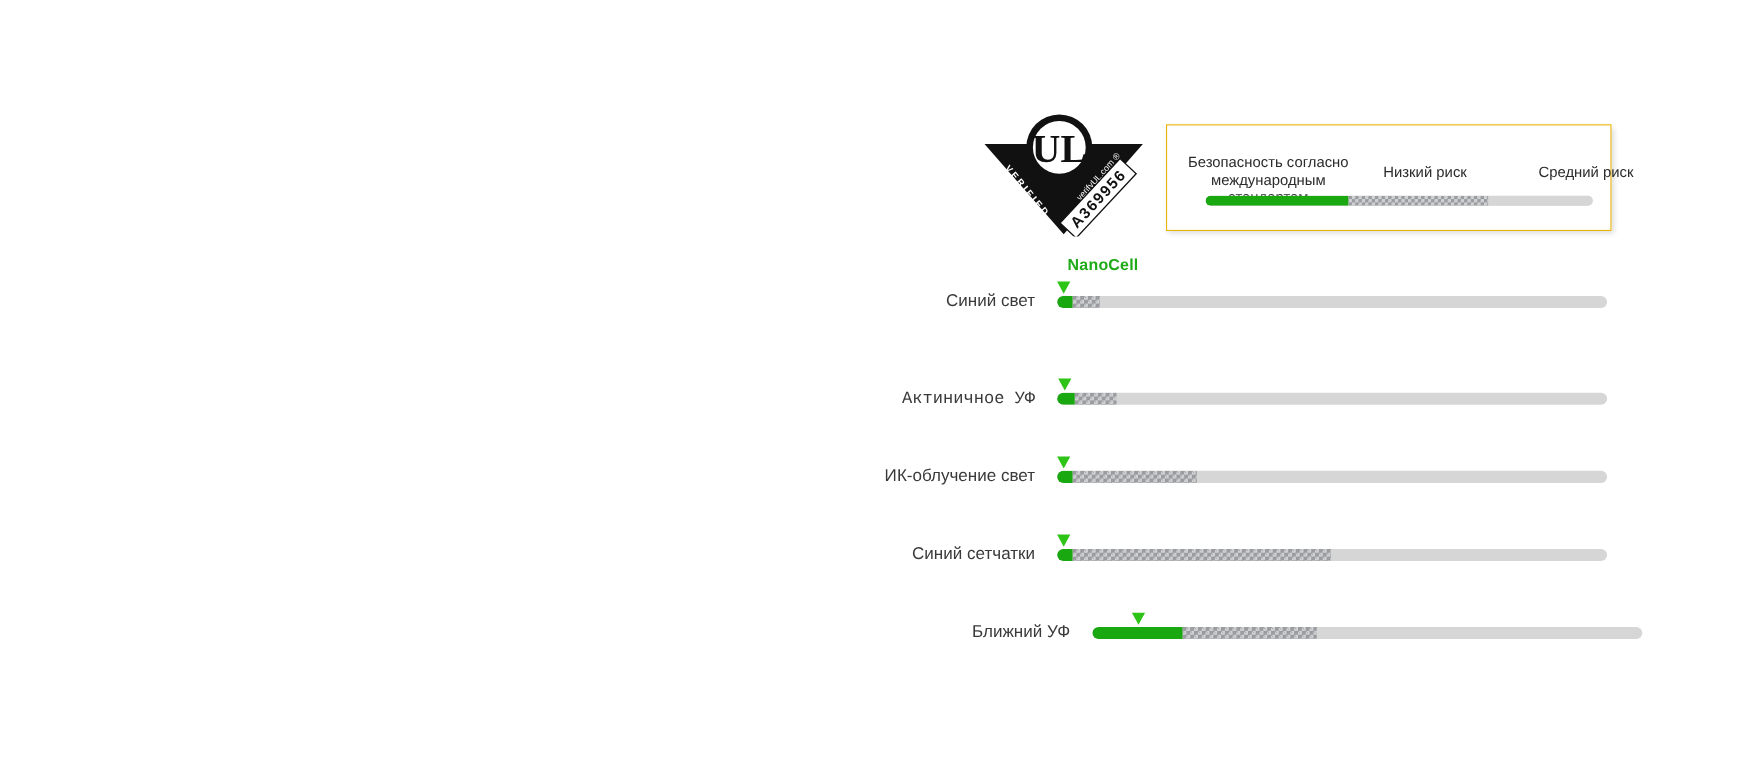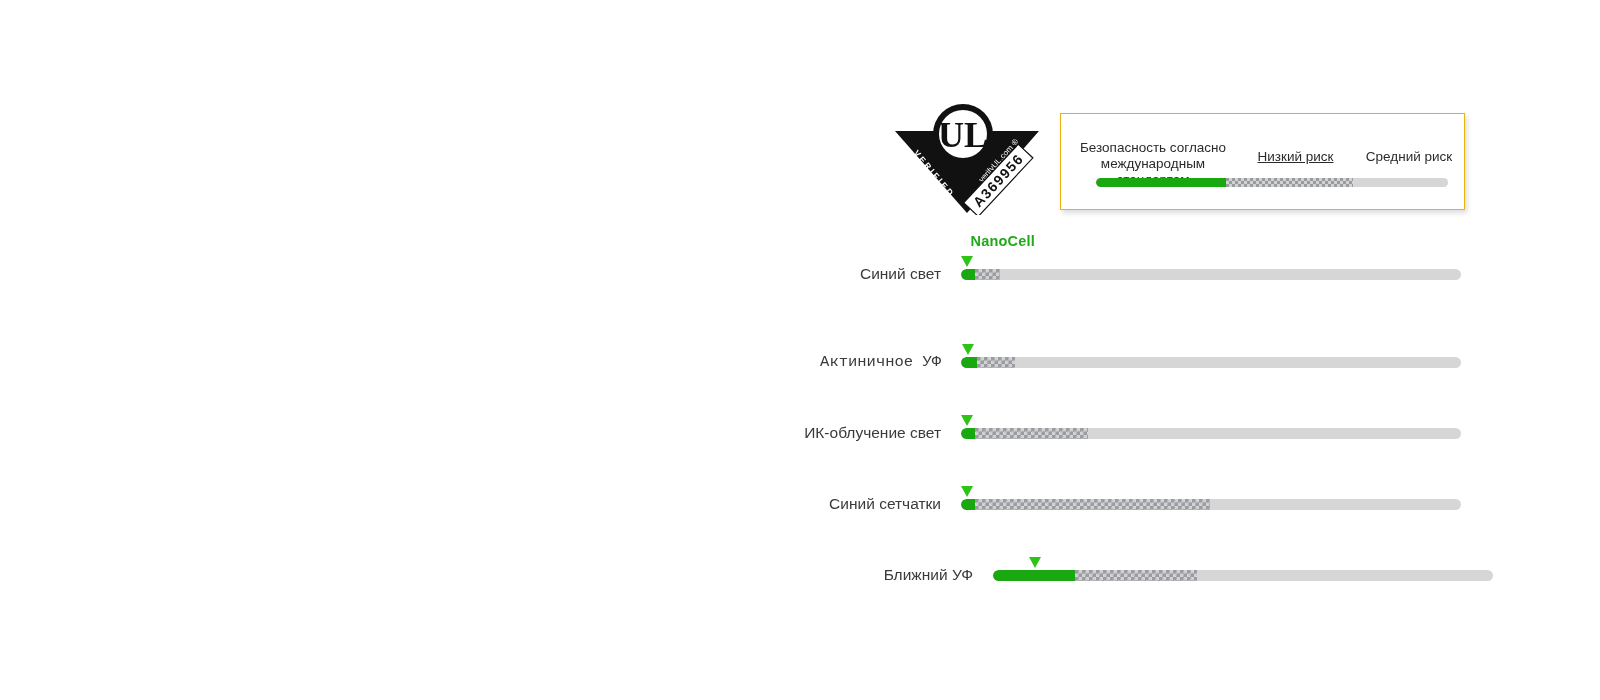--- a/index.html
+++ b/index.html
@@ -46,22 +46,22 @@
   }
   .legend-label {
     position: absolute;
     font-size: 13.5px;
     color: #2b2b2b;
     line-height: 16px;
     text-align: center;
     white-space: pre-line;
   }
   #legend-label-0 { left: 2px;   top: 26px;  width: 180px; }
-  #legend-label-1 { left: 162px; top: 35px;  width: 145px; text-decoration: underline; }
-  #legend-label-2 { left: 272px; top: 35px;  width: 152px; }
+  #legend-label-1 { left: 162px; top: 35px;  width: 145px; }
+  #legend-label-2 { left: 272px; top: 35px;  width: 152px; text-align: right; }
 
   .legend-bar {
     position: absolute;
     left: 35px;
     top: 64px;
     width: 352px;
     height: 9px;
     border-radius: 5px;
     overflow: hidden;
     background: #d6d6d6;

